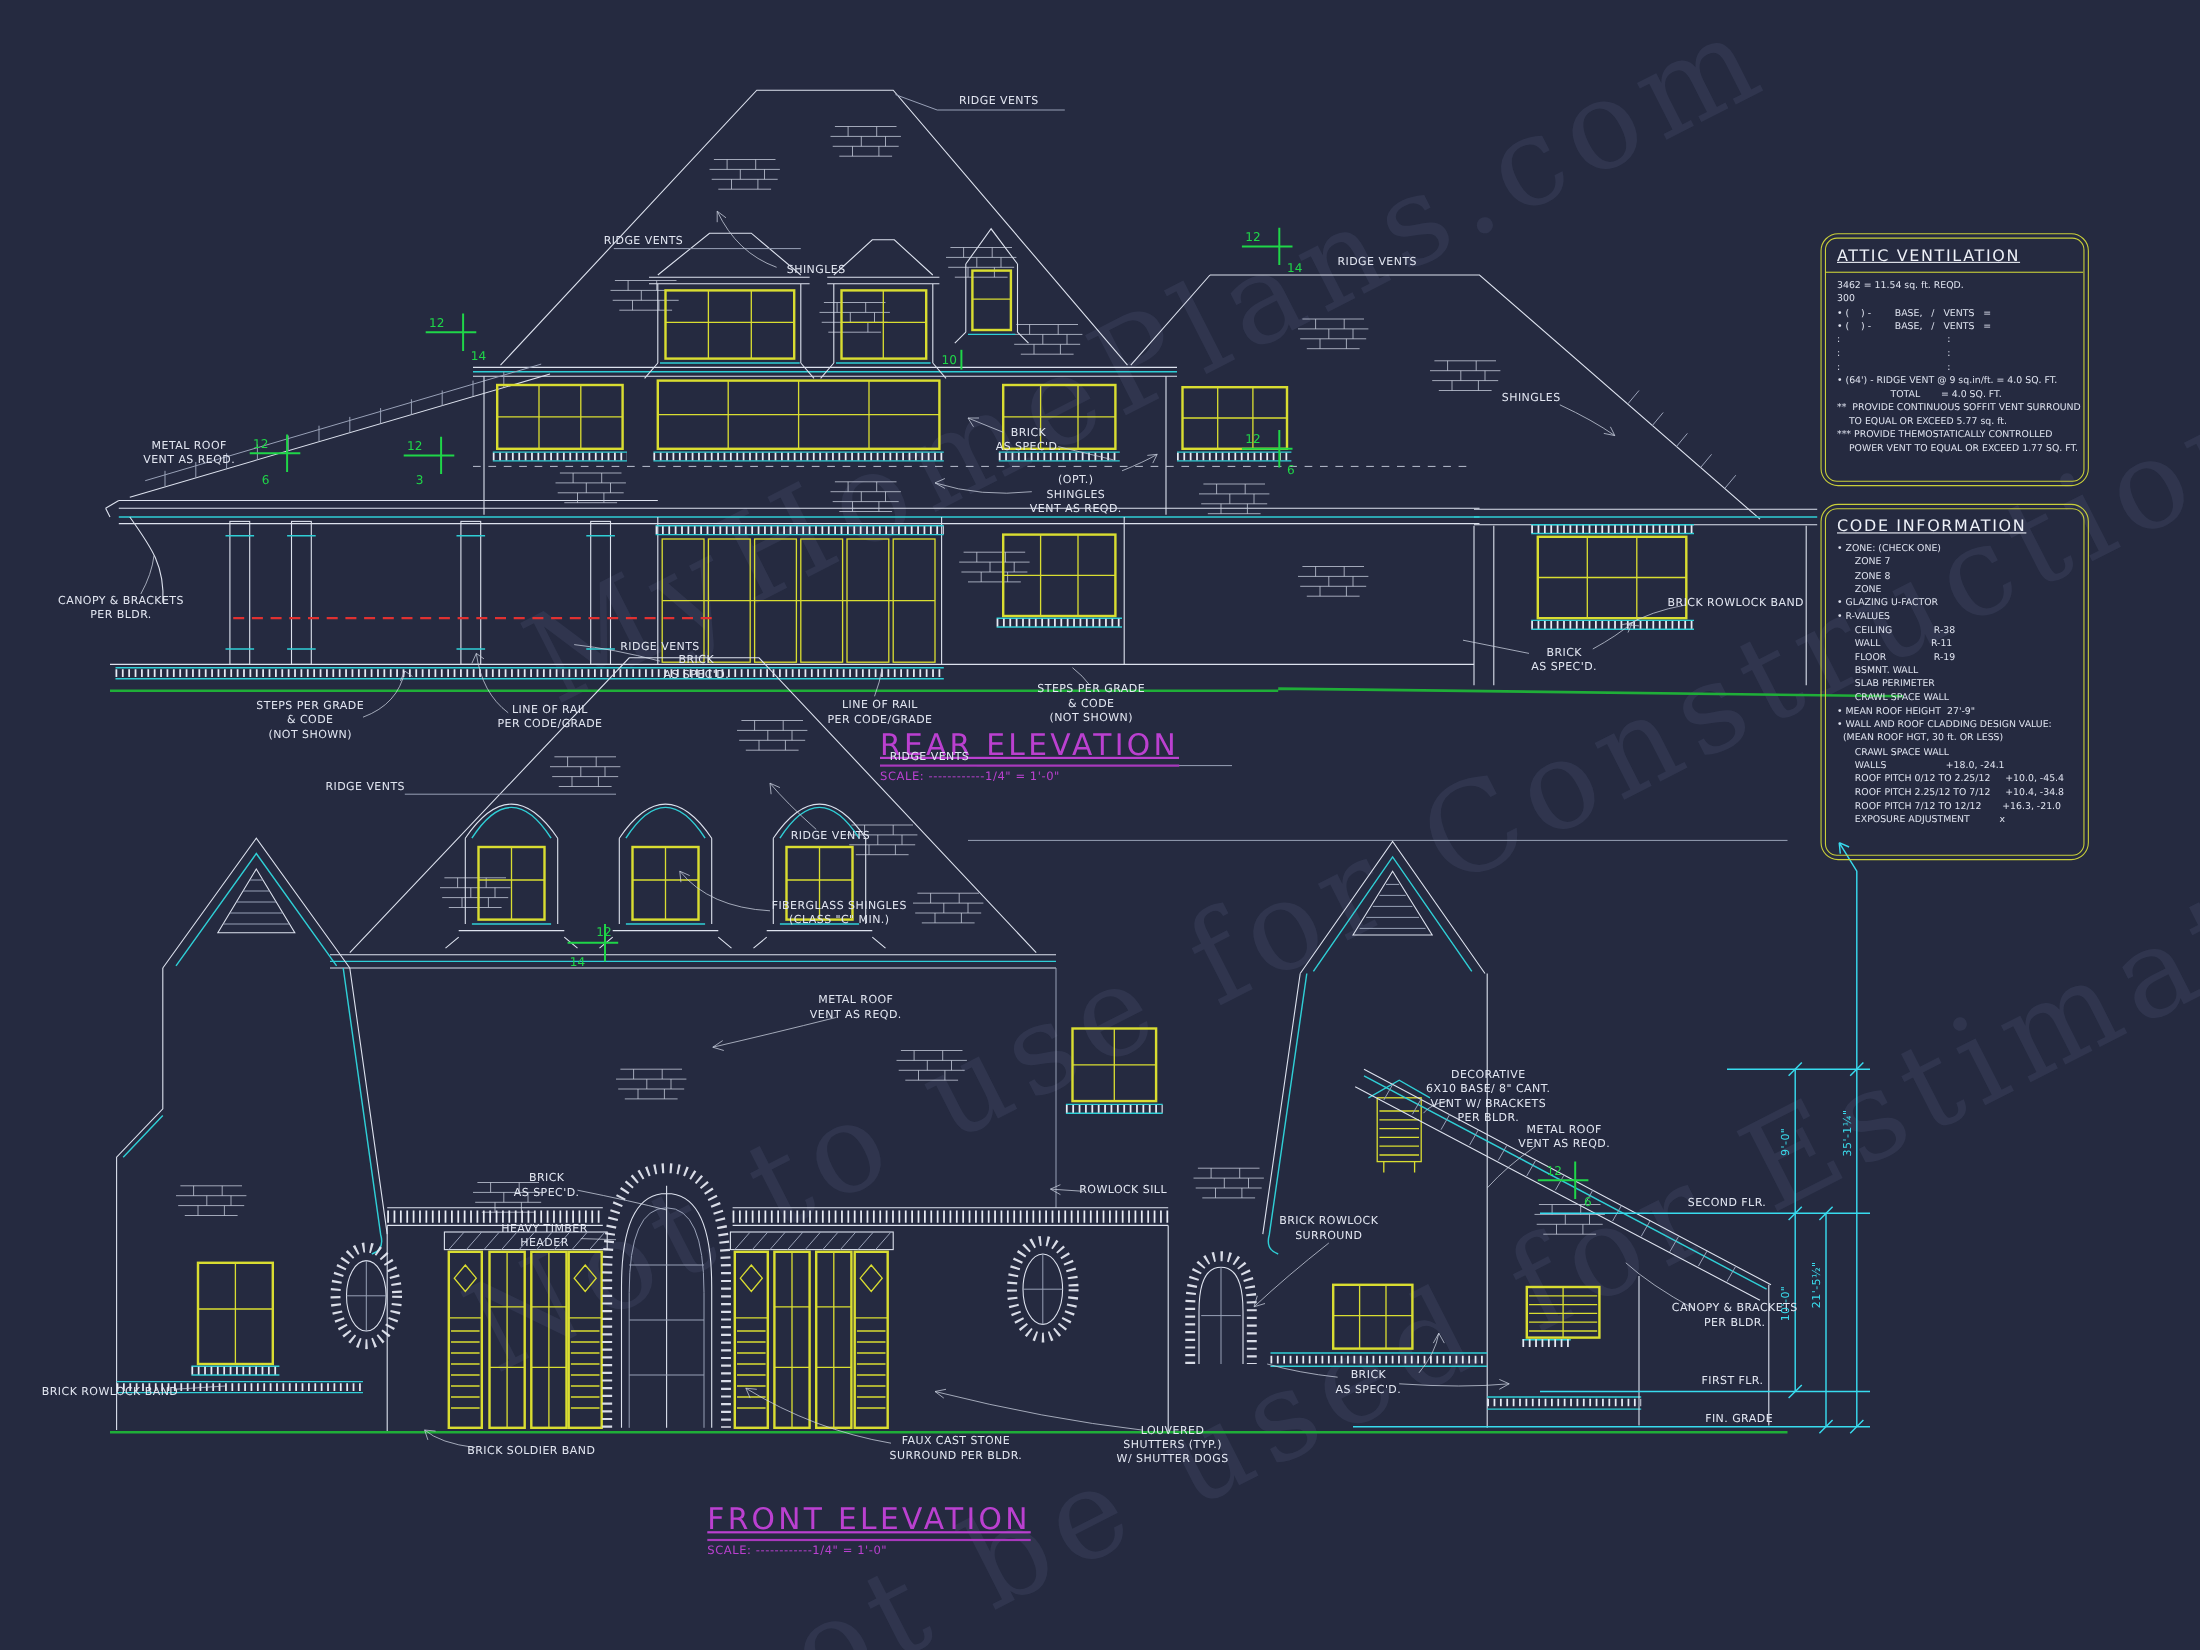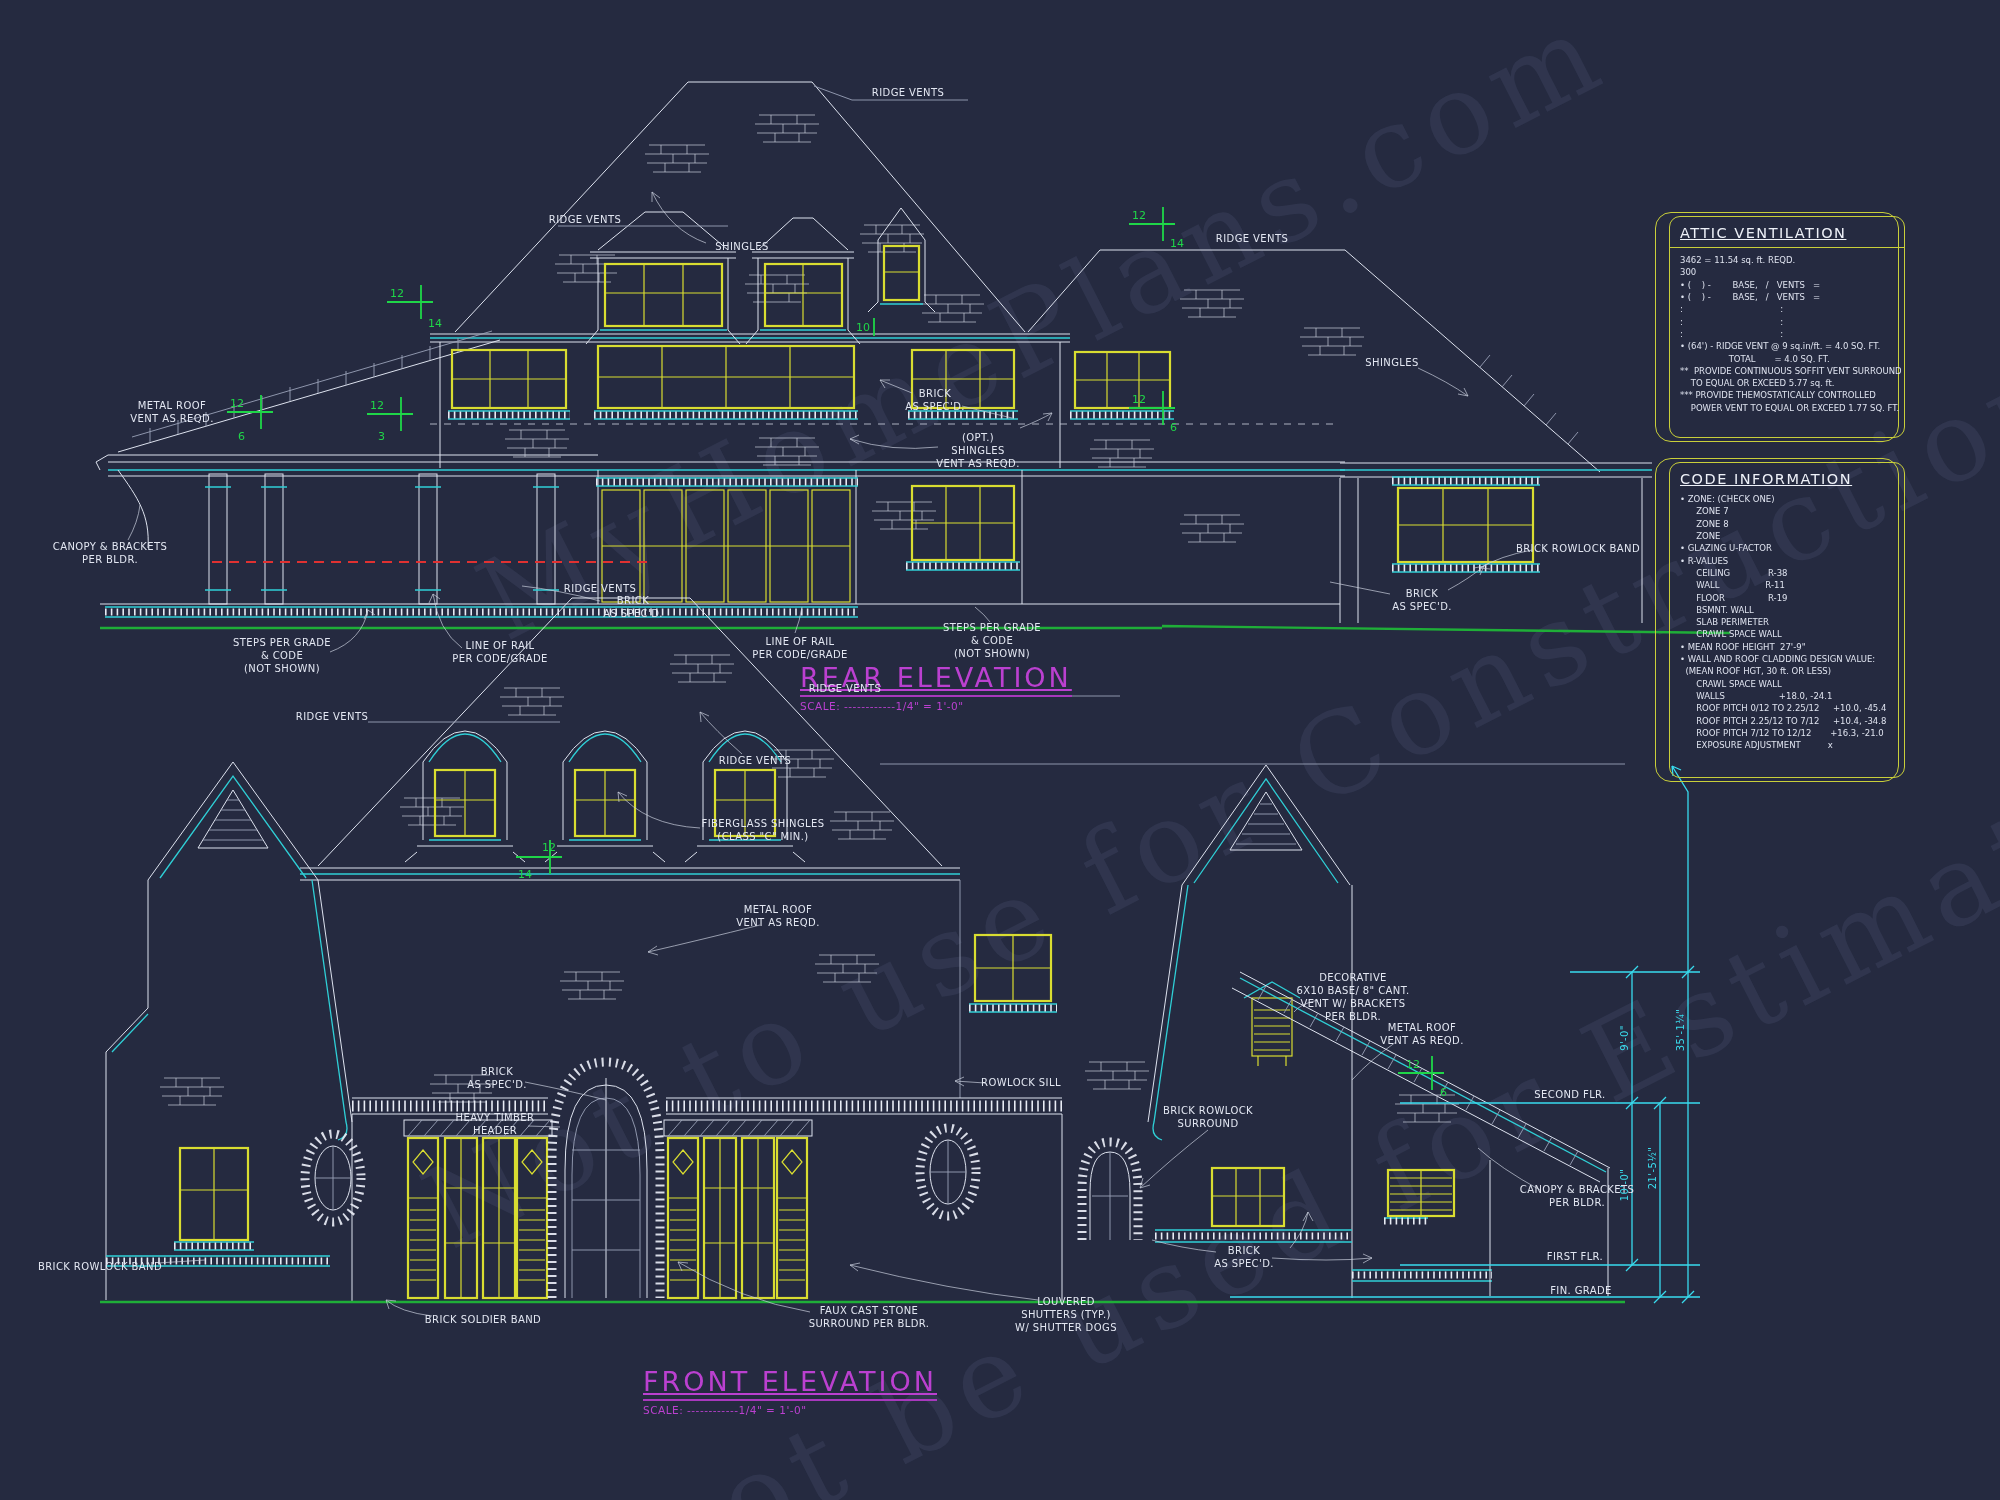--- a/index.html
+++ b/index.html
@@ -15,21 +15,21 @@
   .dimw{color:#e3e7f2;margin-left:25px;}
   .dimc{color:#3adcec;}
   .rot{transform:translate(-50%,-50%) rotate(-90deg);}
   
   .etitle{position:absolute;color:#bb40d0;font-size:27px;letter-spacing:3px;
           border-bottom:2px solid #a838bd;padding-bottom:2px;white-space:nowrap;text-decoration:underline;}
   .escale{position:absolute;color:#bb40d0;font-size:10.5px;letter-spacing:.5px;white-space:pre;}
   
   .cbox{position:absolute;border:1.6px solid #c9cf3a;border-radius:16px;padding:3px;}
   .cbox-inner{border:1.2px solid #c9cf3a;border-radius:11px;width:100%;height:100%;
-              box-sizing:border-box;padding:8px 10px;overflow:hidden;margin-left:10px;}
+              box-sizing:border-box;padding:8px 10px;overflow:hidden;}
   .cbox-title{color:#eef1f8;font-size:14.5px;letter-spacing:1.5px;
               text-decoration:underline;margin-bottom:6px;white-space:nowrap;}
   .attic-title-rule{border-bottom:1px solid #c9cf3a;margin:0 -10px 6px -10px;}
   .bl{color:#dfe3ef;font-size:8.5px;line-height:1.45;white-space:pre;letter-spacing:0;}
   .attic-lines .bl:nth-child(1),.attic-lines .bl:nth-child(9){}
   
   .w{stroke:#dde2ee;stroke-width:1;fill:none;}
   .w7{stroke:#c9cfdd;stroke-width:.7;fill:none;}
   .gy{stroke:#9aa2b8;stroke-width:.9;fill:none;}
   .y{stroke:#d9dd31;stroke-width:2.2;fill:none;}

